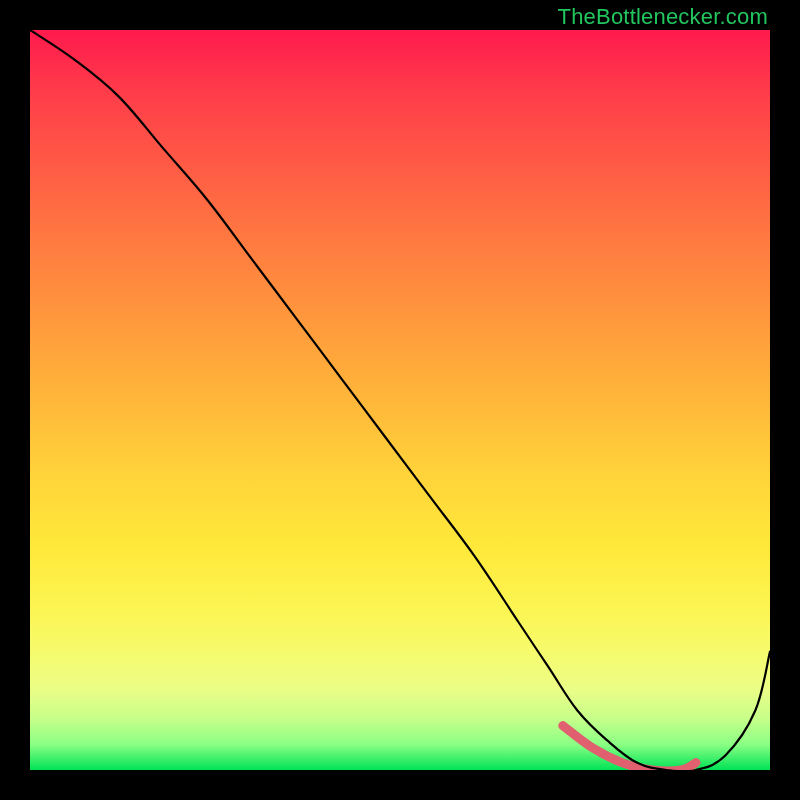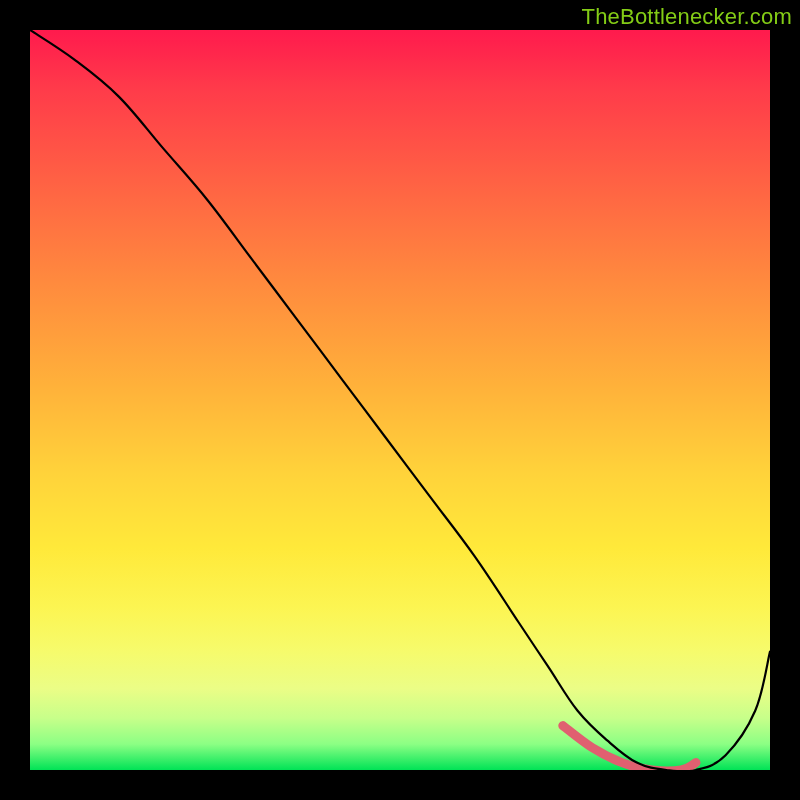--- a/index.html
+++ b/index.html
@@ -13,22 +13,22 @@
   }
   .frame {
     position: relative;
     width: 800px;
     height: 800px;
     background: #000;
   }
   .watermark {
     position: absolute;
     top: 4px;
-    right: 8px;
-    color: #84cc16;
+    right: 32px;
+    color: #22c55e;
     font-size: 22px;
     font-weight: 400;
     letter-spacing: 0.2px;
     z-index: 20;
   }
   .plot-area {
     position: absolute;
     left: 30px;
     top: 30px;
     width: 740px;

